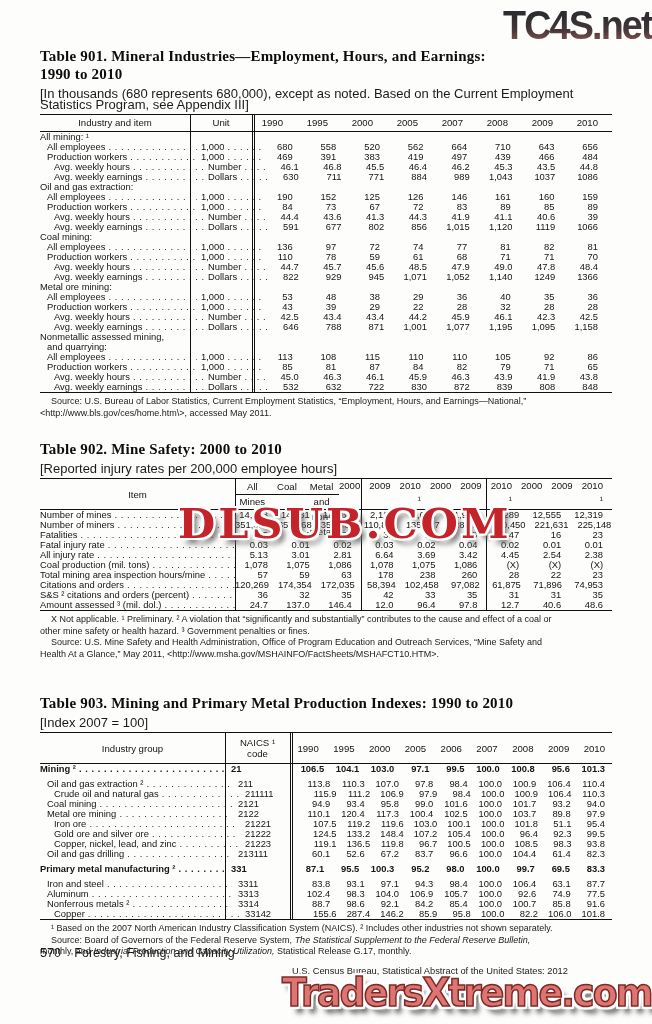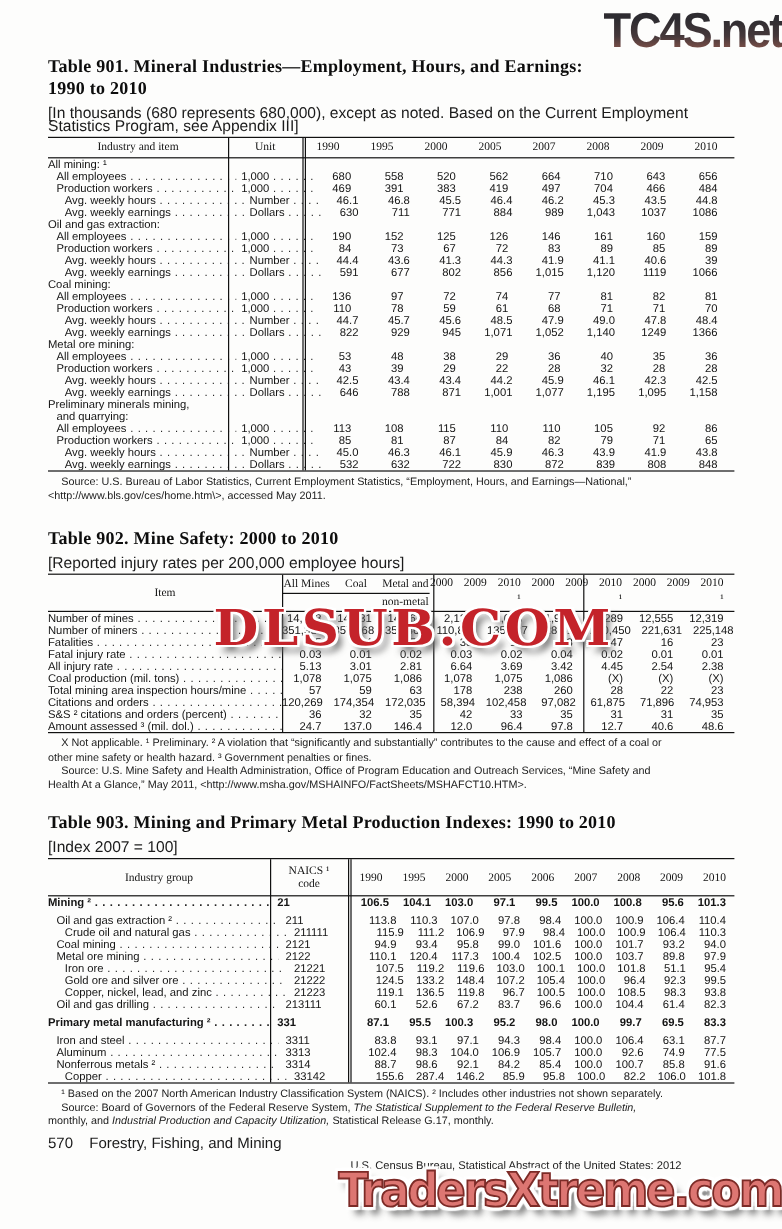--- a/index.html
+++ b/index.html
@@ -7,21 +7,21 @@
        font-family:"Liberation Sans",sans-serif;color:#141414;}
   .content{position:absolute;left:40px;top:47px;width:572px;}
   
   .ttl{font-family:"Liberation Serif",serif;font-weight:bold;font-size:15px;line-height:18px;
        margin:0 0 5px 0;letter-spacing:.2px;color:#0d0d0d;}
   .tnote{font-size:13px;line-height:11px;margin:0 0 4px 0;color:#1b1b1b;}
   
   .tbox{position:relative;border-top:1px solid #111;border-bottom:1.4px solid #111;}
   .vline{position:absolute;top:0;bottom:0;width:0;border-left:1px solid #111;}
   .vline.dbl{border-left:3px double #111;}
-  .thead{display:flex;border-bottom:1px solid #111;font-size:9.6px;font-family:Liberation Serif, serif;}
+  .thead{display:flex;border-bottom:1px solid #111;font-size:9.6px;}
   
   .t-row{display:flex;height:10px;line-height:10px;font-size:9.4px;}
   .lbl{flex:none;overflow:hidden;white-space:nowrap;}
   .dots::after{content:" . . . . . . . . . . . . . . . . . . . . . . . . . . . . . . . . . . . . . . . . . . . .";letter-spacing:.5px;color:#222;}
   .ind1{padding-left:7px;}.ind2{padding-left:14px;}
   .vals{flex:1;display:flex;}
   .val{flex:1;text-align:right;}
   
   .t901 .thead{height:16px;line-height:16px;}
   .t901 .h-item{width:150px;text-align:center;}
@@ -51,21 +51,21 @@
   .t903 .code{width:65px;padding-left:6px;flex:none;}
   .t903 .val{padding-right:7px;}
   .t903 .t-row{height:10px;}
   .bold{font-weight:bold;}
   .gap-b{margin-bottom:5px;}
   
   .fn{font-size:9px;line-height:11.5px;margin-top:3px;color:#1b1b1b;}
   .fn-line.ind{text-indent:11px;}
   .it{font-style:italic;}
   .sec2{margin-top:21px;}
-  .sec3{margin-top:17px;}
+  .sec3{margin-top:34px;}
   
   .page-footer{position:absolute;left:40px;top:946px;font-size:12.5px;color:#1a1a1a;}
   .page-footer .num{margin-right:10px;}
   .census{position:absolute;left:292px;top:966px;font-size:9.3px;color:#222;white-space:nowrap;}
   
   .wm{position:absolute;white-space:nowrap;pointer-events:none;}
   .wm-top{top:2px;right:0px;font-family:"Liberation Sans",sans-serif;font-weight:800;font-size:41px;
           letter-spacing:-2px;transform:scaleX(.92);transform-origin:right top;
           background:linear-gradient(180deg,#2e2c31 30%,#45383a 60%,#8a564c 88%);
           -webkit-background-clip:text;background-clip:text;color:transparent;-webkit-text-fill-color:transparent;}
@@ -142,21 +142,21 @@
           </div>
           <div class="t-row">
             <span class="lbl ind1 dots">Production workers</span>
             <span class="unit dots">1,000</span>
             <span class="vals">
               <span class="val">469</span>
               <span class="val">391</span>
               <span class="val">383</span>
               <span class="val">419</span>
               <span class="val">497</span>
-              <span class="val">704</span>
+              <span class="val">439</span>
               <span class="val">466</span>
               <span class="val">484</span>
             </span>
           </div>
           <div class="t-row">
             <span class="lbl ind2 dots">Avg. weekly hours</span>
             <span class="unit dots">Number</span>
             <span class="vals">
               <span class="val">46.1</span>
               <span class="val">46.8</span>
@@ -386,21 +386,21 @@
               <span class="val">788</span>
               <span class="val">871</span>
               <span class="val">1,001</span>
               <span class="val">1,077</span>
               <span class="val">1,195</span>
               <span class="val">1,095</span>
               <span class="val">1,158</span>
             </span>
           </div>
           <div class="t-row grp">
-            <span class="lbl ind0">Preliminary minerals mining,</span>
+            <span class="lbl ind0">Nonmetallic assessed mining,</span>
             <span class="unit"></span>
             <span class="vals">
               <span class="val"></span>
               <span class="val"></span>
               <span class="val"></span>
               <span class="val"></span>
               <span class="val"></span>
               <span class="val"></span>
               <span class="val"></span>
               <span class="val"></span>

